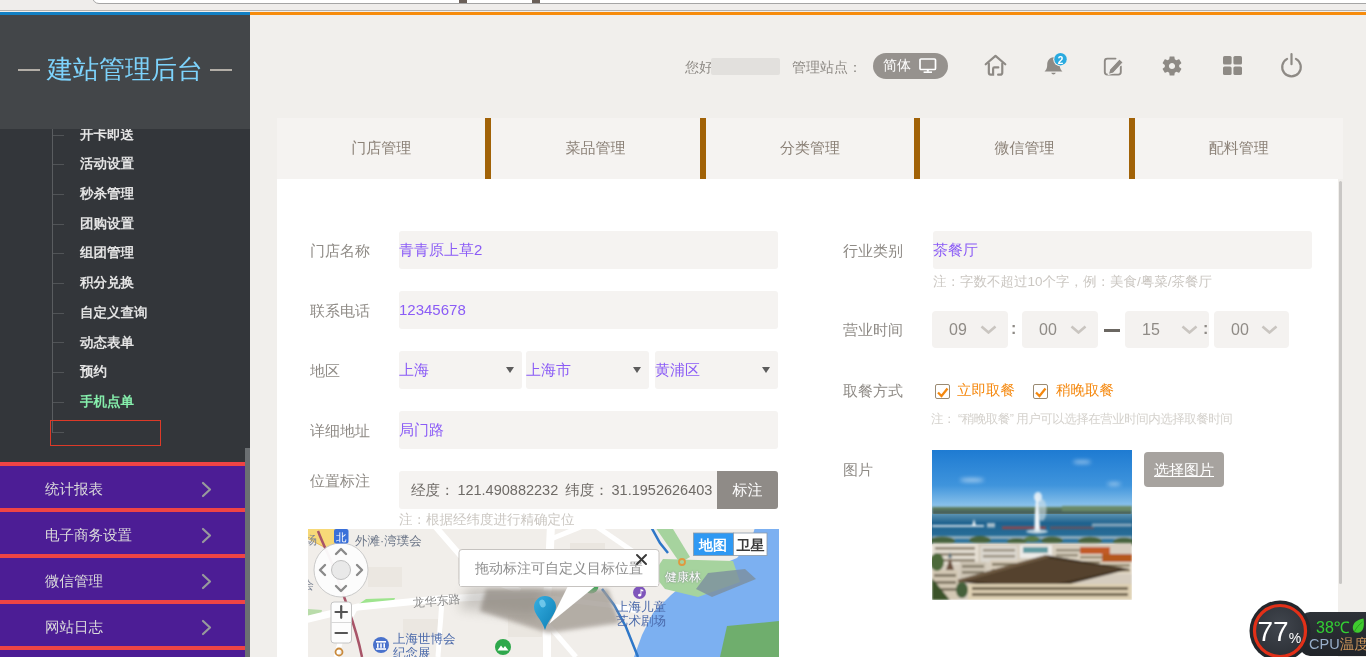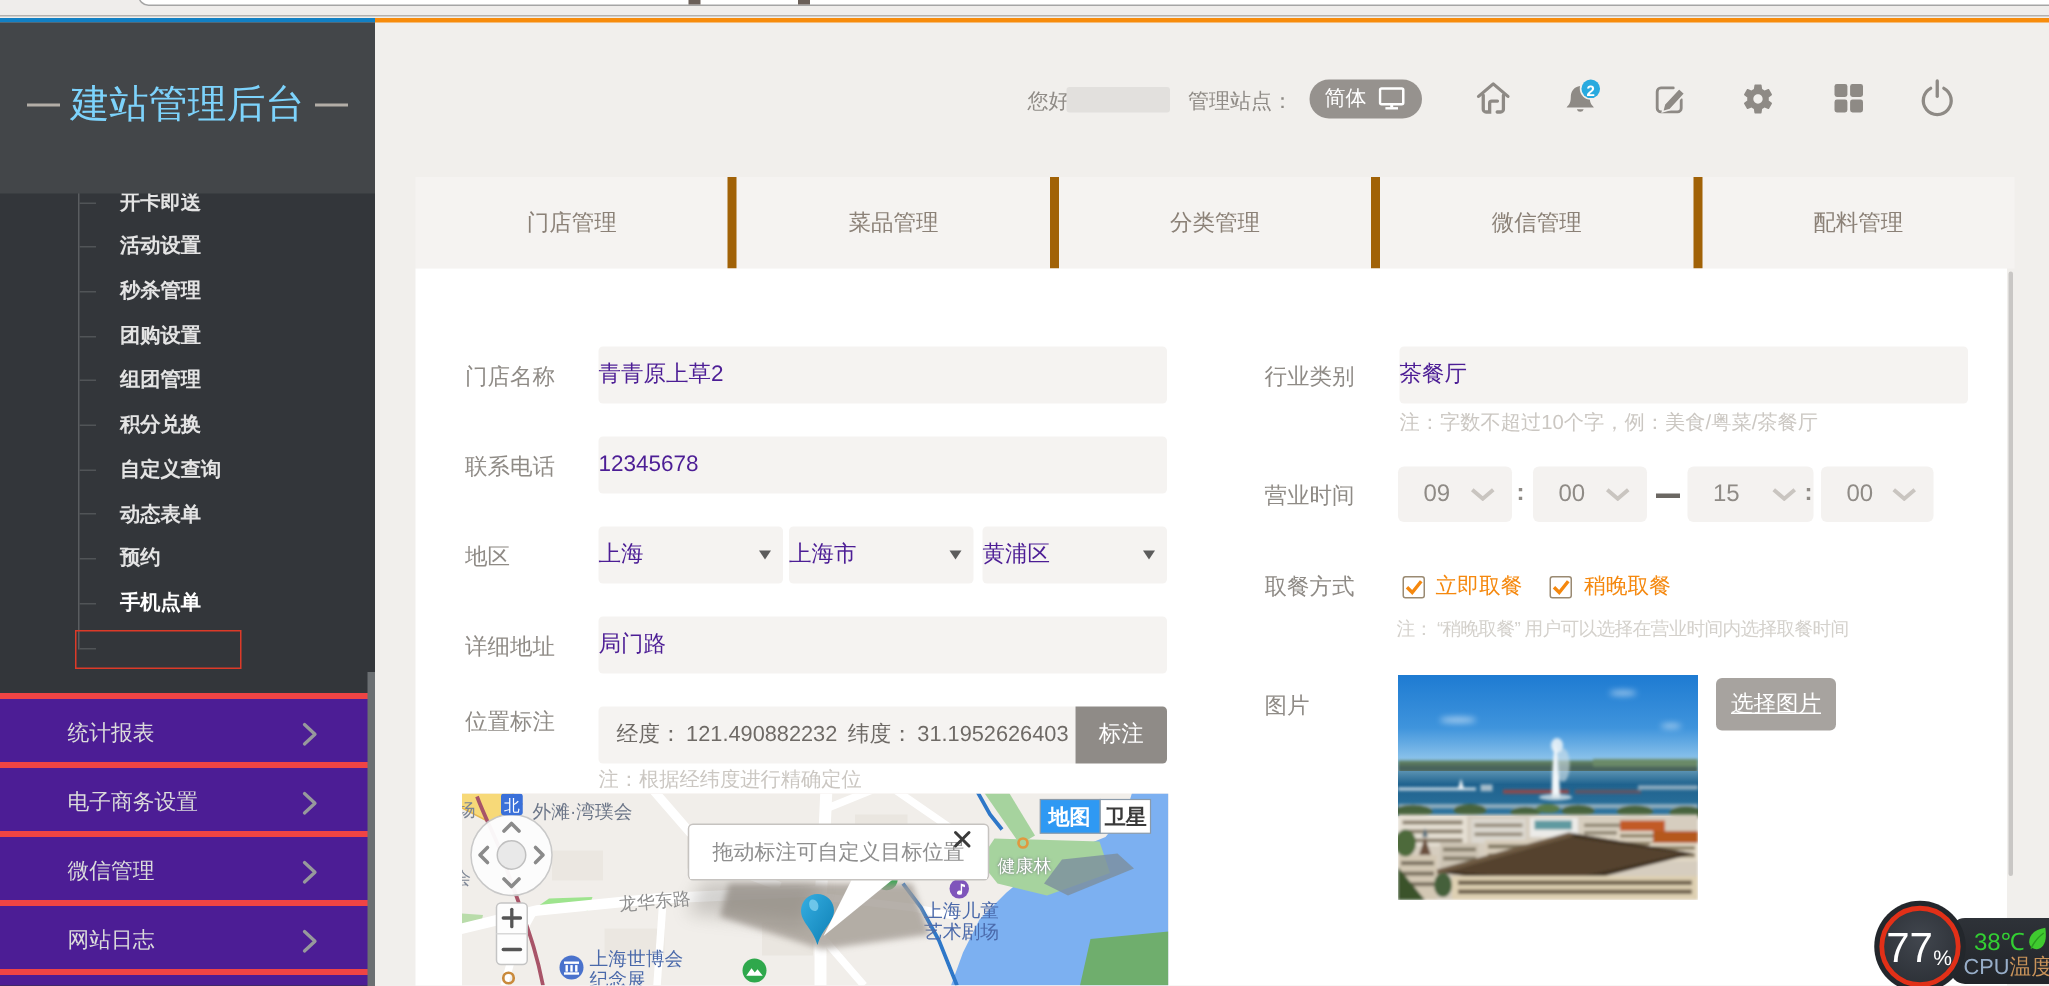--- a/index.html
+++ b/index.html
@@ -13,40 +13,40 @@
 
 #sidebar { position:absolute; left:0; top:14.7px; width:250px; height:643px; background:#33363a; overflow:hidden; }
 #sidehead { position:absolute; left:0; top:0; width:250px; height:114.5px; background:#434649; z-index:5; display:flex; align-items:center; justify-content:center; }
 #sidehead .ttl { color:#7dd3fc; font-size:26px; display:flex; align-items:center; gap:7px; margin-top:-4px; }
 #sidehead .dash { display:inline-block; width:22px; height:2px; background:#b3aea7; }
 #submenu { position:absolute; left:0; top:105px; width:250px; }
 .smi { position:relative; height:29.7px; line-height:29.7px; padding-left:80px; color:#e4e4e4; font-size:13.5px; font-weight:600; }
 #tree { position:absolute; left:52px; top:105px; width:1px; height:313px; background:#5a5d60; }
 .tick { position:absolute; left:53px; width:11px; height:1px; background:#515457; }
 #selbox { position:absolute; left:50px; top:405.5px; width:111px; height:26px; border:1.5px solid #dd3a28; }
-.smi.sel { color:#ffffff; }
+.smi.sel { color:#86efac; }
 #botmenu { position:absolute; left:0; top:447.5px; width:250px; }
 .bmi { position:relative; height:46px; line-height:46px; padding-left:45px; color:#dbdbdb; font-size:14.5px; background:#4c1d95; border-top:4px solid #ef4444; }
 .bmi svg { position:absolute; right:38px; top:15px; }
 #sidescroll { position:absolute; right:0; top:433px; width:5px; height:210px; background:#6b6f72; }
 
 #topbar { position:absolute; left:250px; top:14.7px; width:1116px; height:104px; }
 .tb-txt { position:absolute; color:#8f8b86; font-size:14px; }
 #redact { position:absolute; left:461px; top:43px; width:69px; height:17px; background:#e2e0dd; border-radius:2px; }
 #pill { position:absolute; left:623px; top:38px; width:75px; height:26px; border-radius:13px; background:#96928e; color:#fff; font-size:14px; display:flex; align-items:center; padding-left:10px; gap:8px; }
 .icn { position:absolute; }
 
 #tabbar { position:absolute; left:277px; top:117.5px; width:1066px; height:61.5px; background:#f5f3f1; display:flex; }
 .tab { flex:1; display:flex; align-items:center; justify-content:center; color:#8b8177; font-size:15px; border-left:6px solid #a16207; }
 .tab:first-child { border-left:none; }
 #panel { position:absolute; left:277px; top:179px; width:1061px; height:478px; background:#ffffff; }
 #vscroll { position:absolute; left:1338.5px; top:181px; width:3px; height:403px; background:#c9c7c5; border-radius:2px; }
 
 .lbl { position:absolute; color:#8f8b86; font-size:15px; }
-.inp { position:absolute; background:#f5f3f1; border-radius:3px; height:38px; line-height:38px; color:#4c1d95; font-size:15px; }
+.inp { position:absolute; background:#f5f3f1; border-radius:3px; height:38px; line-height:38px; color:#8b5cf6; font-size:15px; }
 .note { position:absolute; color:#cbc7c2; font-size:13.5px; }
 .seltri { position:absolute; width:0; height:0; border-left:4.5px solid transparent; border-right:4.5px solid transparent; border-top:6px solid #5c5c5c; }
 .timebox { position:absolute; width:76px; height:37px; background:#f4f2f0; border-radius:4px; color:#8f8b86; font-size:16px; line-height:37px; padding-left:17px; }
 .tch { position:absolute; right:11px; top:14px; width:17px; height:9px; }
 .tsep { position:absolute; color:#8f8b86; font-size:16px; font-weight:bold; }
 .dash2 { position:absolute; left:1104px; top:328.5px; width:16px; height:3px; background:#6b6762; }
 .cb { position:absolute; width:15px; height:15px; background:#fff; border:1px solid #9a8a72; border-radius:2px; }
 .cbl { position:absolute; color:#f5880e; font-size:14.5px; }
 #annot { position:absolute; left:717px; top:471px; width:61px; height:38px; background:#8f8b87; color:#fff; font-size:15px; text-align:center; line-height:38px; border-radius:0 3px 3px 0; }
 #pickbtn { position:absolute; left:1144px; top:452px; width:80px; height:35px; background:#a7a39f; color:#fff; font-size:15px; text-align:center; line-height:35px; border-radius:4px;text-decoration:underline; }

